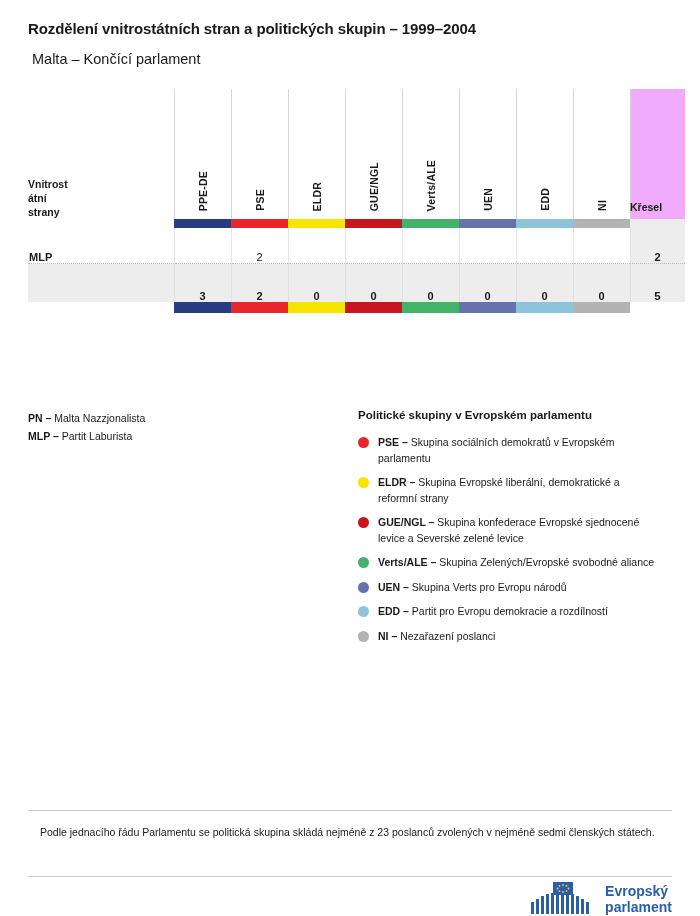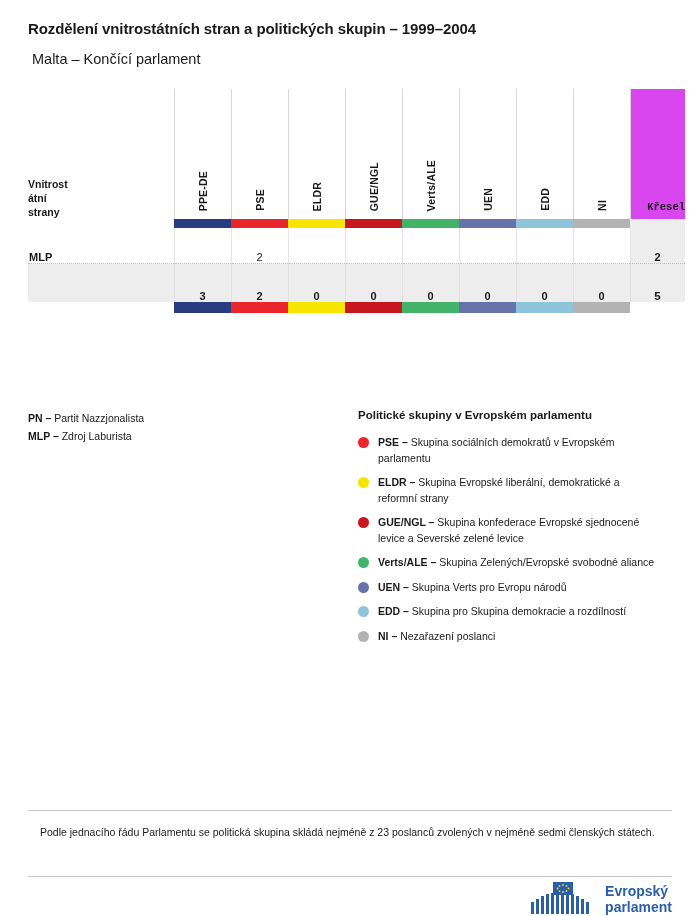--- a/index.html
+++ b/index.html
@@ -73,25 +73,24 @@
     writing-mode: vertical-rl;
     transform: rotate(180deg);
     font-size: 10.5px;
     font-weight: bold;
     letter-spacing: 0.2px;
     color: #1a1a1a;
     margin: 0 auto 8px auto;
     white-space: nowrap;
   }
   .seats-head {
-    background: #d946ef;
+    background: #f0abfc;
     height: 130px;
-    text-align: right;
+    text-align: left;
     vertical-align: bottom;
-    font-family: Liberation Mono, monospace;
   }
   .seats-head span {
     display: block;
     font-size: 10.5px;
     font-weight: bold;
     padding-bottom: 6px;
   }
 
   .rowlabel-head {
     text-align: left;
@@ -389,25 +388,25 @@
         <td></td>
       </tr>
     </tbody>
       </table>
   </div>
 
   <div class="legend-wrap">
     <div class="legend-left">
       <div class="nat-item">
         <b>PN –</b>
-        <span>Partit Nazzjonalista</span>
+        <span>Malta Nazzjonalista</span>
       </div>
       <div class="nat-item">
         <b>MLP –</b>
-        <span>Zdroj Laburista</span>
+        <span>Partit Laburista</span>
       </div>
     </div>
 
     <div class="legend-right">
       <div class="legend-heading">Politické skupiny v Evropském parlamentu</div>
 
 
       <div class="grp-item">
         <span class="dot" style="background:#e8262b"></span>
         <span class="grp-text">
@@ -445,21 +444,21 @@
         <span class="grp-text">
           <b>UEN –</b>
           <span>Skupina Verts pro Evropu národů</span>
         </span>
       </div>
 
       <div class="grp-item">
         <span class="dot" style="background:#8ec4da"></span>
         <span class="grp-text">
           <b>EDD –</b>
-          <span>Skupina pro Skupina demokracie a rozdílností</span>
+          <span>Partit pro Evropu demokracie a rozdílností</span>
         </span>
       </div>
 
       <div class="grp-item">
         <span class="dot" style="background:#b3b3b3"></span>
         <span class="grp-text">
           <b>NI –</b>
           <span>Nezařazení poslanci</span>
         </span>
       </div>

